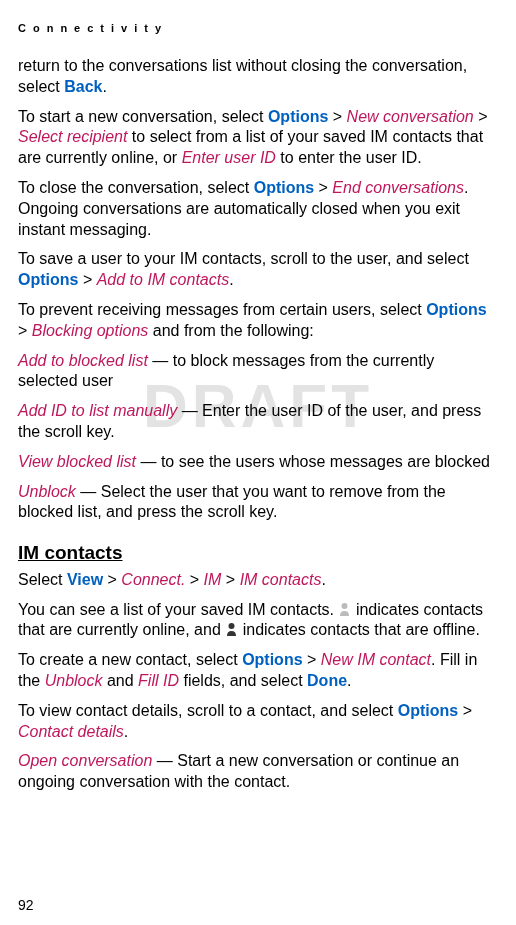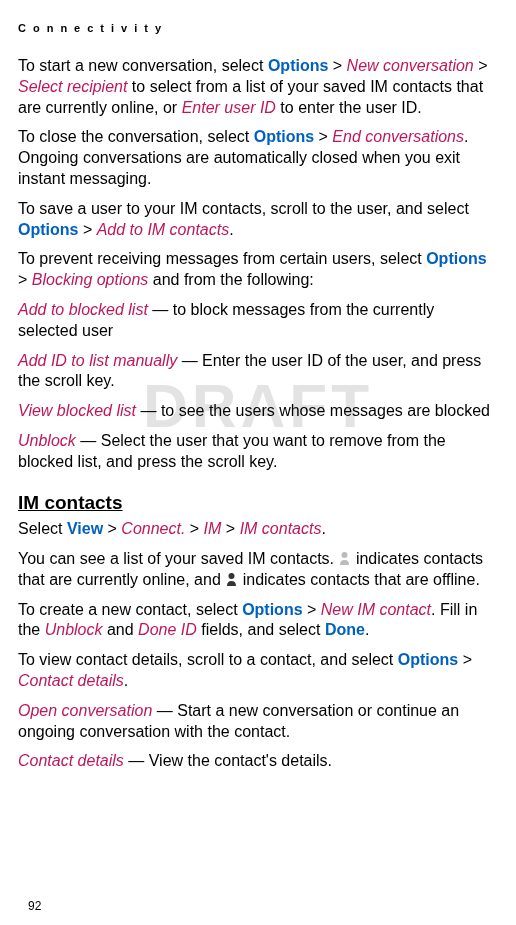--- a/index.html
+++ b/index.html
@@ -44,34 +44,35 @@
     }
     .inline-icon {
       display: inline-block;
       width: 13px;
       height: 15px;
       vertical-align: -2px;
     }
     .page-number {
       position: absolute;
       bottom: 12px;
-      left: 28px;
-      font-size: 12px;
+      left: 18px;
+      font-size: 14px;
     }
   </style>
 </head>
 <body>
 
 <div class="watermark">DRAFT</div>
 
 <div class="content">
   <div class="header">Connectivity</div>
 
   <div class="body-text">
 
+    <div class="para"><span>return to the conversations list without closing the conversation, select </span><span class="accent-bold">Back</span><span>.</span></div>
 
     <div class="para"><span>To start a new conversation, select </span><span class="accent-bold">Options</span><span> &gt; </span><span class="accent-italic">New conversation</span><span> &gt; </span><span class="accent-italic">Select recipient</span><span> to select from a list of your saved IM contacts that are currently online, or </span><span class="accent-italic">Enter user ID</span><span> to enter the user ID.</span></div>
 
     <div class="para"><span>To close the conversation, select </span><span class="accent-bold">Options</span><span> &gt; </span><span class="accent-italic">End conversations</span><span>. Ongoing conversations are automatically closed when you exit instant messaging.</span></div>
 
     <div class="para"><span>To save a user to your IM contacts, scroll to the user, and select </span><span class="accent-bold">Options</span><span> &gt; </span><span class="accent-italic">Add to IM contacts</span><span>.</span></div>
 
     <div class="para"><span>To prevent receiving messages from certain users, select </span><span class="accent-bold">Options</span><span> &gt; </span><span class="accent-italic">Blocking options</span><span> and from the following:</span></div>
 
     <div class="para"><span class="accent-italic">Add to blocked list</span><span> — to block messages from the currently selected user</span></div>
@@ -87,25 +88,24 @@
     <div class="para"><span>Select </span><span class="accent-bold">View</span><span> &gt; </span><span class="accent-italic">Connect.</span><span> &gt; </span><span class="accent-italic">IM</span><span> &gt; </span><span class="accent-italic">IM contacts</span><span>.</span></div>
 
     <div class="para"><span>You can see a list of your saved IM contacts. </span><svg class="inline-icon" viewBox="0 0 13 15">
           <circle cx="6.5" cy="4" r="3" fill="#bbb"></circle>
           <path d="M2 14 Q2 9 6.5 9 Q11 9 11 14 Z" fill="#bbb"></path>
         </svg><span> indicates contacts that are currently online, and </span><svg class="inline-icon" viewBox="0 0 13 15">
           <circle cx="6.5" cy="4" r="3" fill="#333"></circle>
           <path d="M2 14 Q2 9 6.5 9 Q11 9 11 14 Z" fill="#333"></path>
         </svg><span> indicates contacts that are offline.</span></div>
 
-    <div class="para"><span>To create a new contact, select </span><span class="accent-bold">Options</span><span> &gt; </span><span class="accent-italic">New IM contact</span><span>. Fill in the </span><span class="accent-italic">Unblock</span><span> and </span><span class="accent-italic">Done ID</span><span> fields, and select </span><span class="accent-bold">Done</span><span>.</span></div>
+    <div class="para"><span>To create a new contact, select </span><span class="accent-bold">Options</span><span> &gt; </span><span class="accent-italic">New IM contact</span><span>. Fill in the </span><span class="accent-italic">Unblock</span><span> and </span><span class="accent-italic">Fill ID</span><span> fields, and select </span><span class="accent-bold">Done</span><span>.</span></div>
 
     <div class="para"><span>To view contact details, scroll to a contact, and select </span><span class="accent-bold">Options</span><span> &gt; </span><span class="accent-italic">Contact details</span><span>.</span></div>
 
 
     <div class="para"><span class="accent-italic">Open conversation</span><span> — Start a new conversation or continue an ongoing conversation with the contact.</span></div>
 
-    <div class="para"><span class="accent-italic">Contact details</span><span> — View the contact's details.</span></div>
 
   </div>
 </div>
 
 <div class="page-number">92</div>
 
 </body></html>

